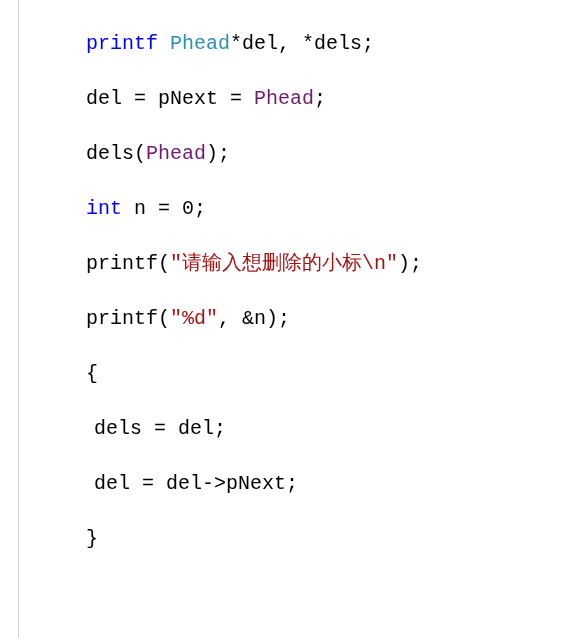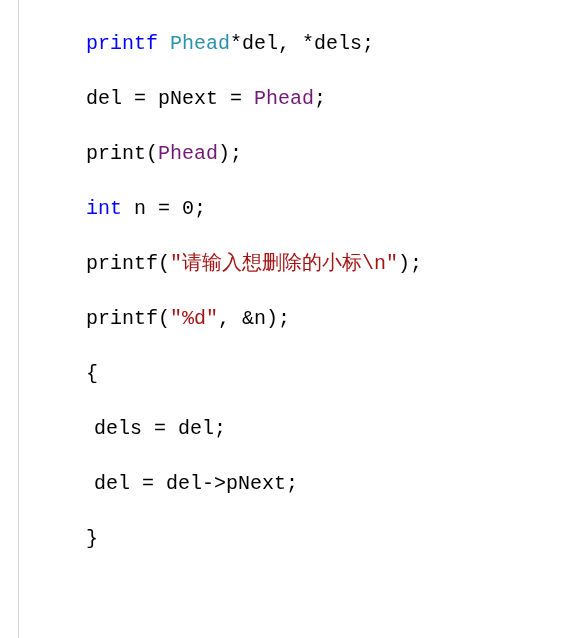--- a/index.html
+++ b/index.html
@@ -46,21 +46,21 @@
   .fade { color: #701a75; }
 </style>
 </head>
 <body>
 
 <div class="gutter"></div>
 
 <div class="code-area">
 <div class="line line-lvl1"><span class="kw">printf</span> <span class="type">Phead</span><span>*del, *dels;</span></div>
 <div class="line line-lvl1"><span>del = pNext = </span><span class="fade">Phead</span><span>;</span></div>
-<div class="line line-lvl1"><span>print(</span><span class="fade">Phead</span><span>);</span></div>
+<div class="line line-lvl1"><span>dels(</span><span class="fade">Phead</span><span>);</span></div>
 <div class="line line-lvl1"><span class="kw">int</span><span> n = 0;</span></div>
 <div class="line line-lvl1"><span>printf(</span><span class="str">"请输入想删除的小标\n"</span><span>);</span></div>
 <div class="line line-lvl1"><span>printf(</span><span class="str">"%d"</span><span>, &amp;n);</span></div>
 <div class="line line-lvl1"><span>{</span></div>
 <div class="line line-lvl2"><span>dels = del;</span></div>
 <div class="line line-lvl2"><span>del = del-&gt;pNext;</span></div>
 <div class="line line-lvl1"><span>}</span></div>
 
 
 

